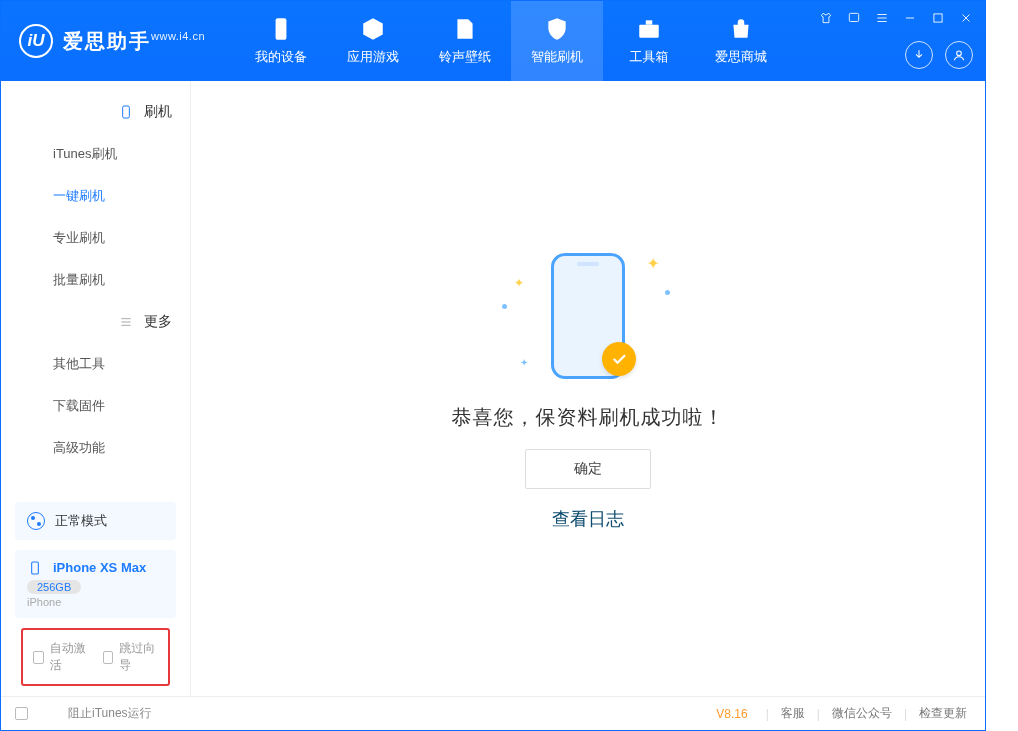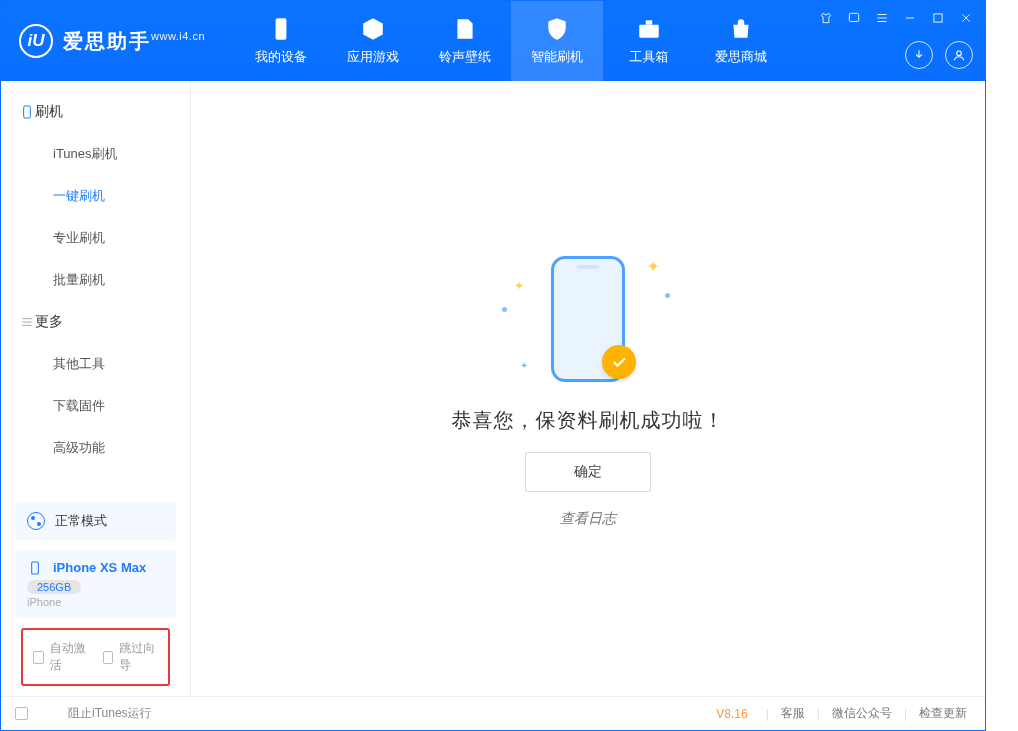--- a/index.html
+++ b/index.html
@@ -18,21 +18,21 @@
 .tab-icon svg { width: 26px; height: 26px; fill: #fff; }
 .winctrl { position: absolute; right: 8px; top: 6px; display: flex; gap: 6px; align-items: center; }
 .winctrl-item { width: 22px; height: 22px; display: flex; align-items: center; justify-content: center; cursor: pointer; color: #fff; }
 .winctrl-item svg { width: 14px; height: 14px; stroke: #fff; fill: none; stroke-width: 1.5; }
 .rightctrl { position: absolute; right: 12px; bottom: 12px; display: flex; gap: 12px; }
 .rightctrl .circle { width: 28px; height: 28px; border: 1.5px solid rgba(255,255,255,.8); border-radius: 50%; display: flex; align-items: center; justify-content: center; cursor: pointer; }
 .rightctrl svg { width: 14px; height: 14px; stroke: #fff; fill: none; stroke-width: 1.8; }
 .body { flex: 1; display: flex; min-height: 0; }
 .sidebar { width: 190px; border-right: 1px solid #eee; display: flex; flex-direction: column; background: #fff; }
 .side-scroll { flex: 1; overflow: auto; padding-top: 10px; }
-.side-group-head { display: flex; align-items: center; padding: 12px 18px; font-size: 14px; color: #333; font-weight: 500; }
+.side-group-head { display: flex; align-items: center; gap: 10px; padding: 12px 18px; font-size: 14px; color: #333; font-weight: 500; justify-content: flex-end; }
 .side-group-head svg { width: 16px; height: 16px; }
 .side-item { padding: 12px 10px 12px 52px; font-size: 13px; color: #555; cursor: pointer; }
 .side-item.active { color: #1e7cff; }
 .side-bottom { padding: 0 14px 10px; }
 .panel { background: #f4f8ff; border-radius: 4px; padding: 10px 12px; margin-top: 10px; font-size: 13px; color: #333; }
 .panel .row1 { display: flex; align-items: flex-start; gap: 10px; }
 .panel .row1 .mode-ic { width: 18px; height: 18px; border: 1.6px solid #1e7cff; border-radius: 50%; position: relative; }
 .panel .row1 .mode-ic::before, .panel .row1 .mode-ic::after { content: ''; position: absolute; background: #1e7cff; border-radius: 50%; width: 4px; height: 4px; }
 .panel .row1 .mode-ic::before { left: 3px; top: 3px; }
 .panel .row1 .mode-ic::after { right: 3px; bottom: 3px; }
@@ -50,21 +50,21 @@
 .badge-check svg { width: 18px; height: 18px; stroke: #fff; stroke-width: 3; fill: none; }
 .spark { position: absolute; color: #ffd24d; }
 .spark.s1 { left: 26px; top: 30px; font-size: 12px; }
 .spark.s2 { right: 28px; top: 8px; font-size: 16px; }
 .spark.s3 { left: 32px; bottom: 18px; font-size: 10px; color:#7fc1ff; }
 .spark.dot { width:5px; height:5px; background:#7fc1ff; border-radius:50%; }
 .spark.d1 { left: 14px; top: 58px; }
 .spark.d2 { right: 18px; top: 44px; }
 .success-msg { font-size: 20px; color: #333; font-weight: 500; letter-spacing: 1px; }
 .ok-btn { border: 1px solid #ddd; background: #fff; padding: 10px 48px; font-size: 14px; color: #444; cursor: pointer; border-radius: 2px; }
-.view-log { color: #737373; font-size: 14px; cursor: pointer; font-style: italic; }
+.view-log { color: #0c4a6e; font-size: 18px; cursor: pointer; }
 .statusbar { height: 34px; border-top: 1px solid #eee; display: flex; align-items: center; padding: 0 14px; font-size: 12px; color: #888; gap: 8px; }
 .statusbar .ck { color: #888; gap: 40px; }
 .statusbar .spacer { flex: 1; }
 .statusbar .ver { color: #ff9a2e; font-weight: 500; margin-right: 10px; }
 .statusbar .lnk { color: #777; cursor: pointer; padding: 0 4px; }
 .statusbar .sep { color: #ddd; }
 </style>
 </head>
 <body>
 

